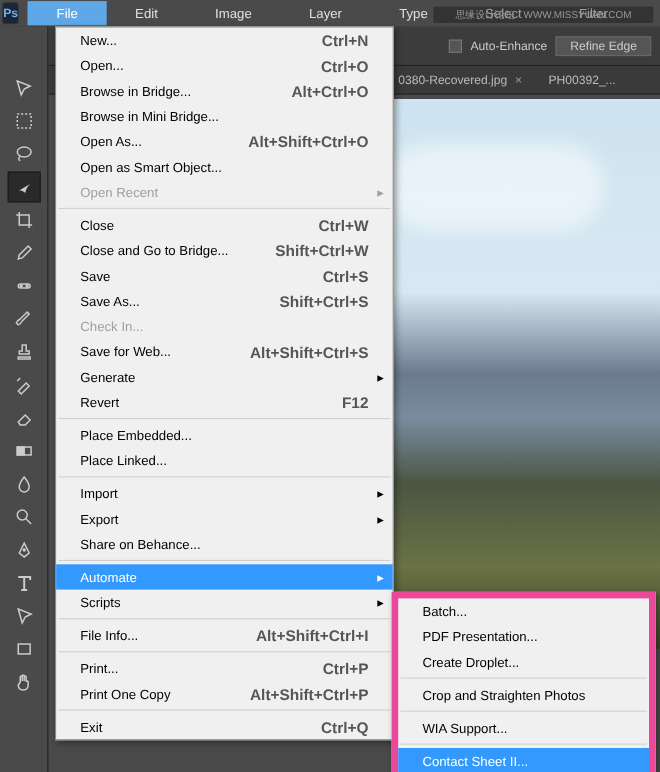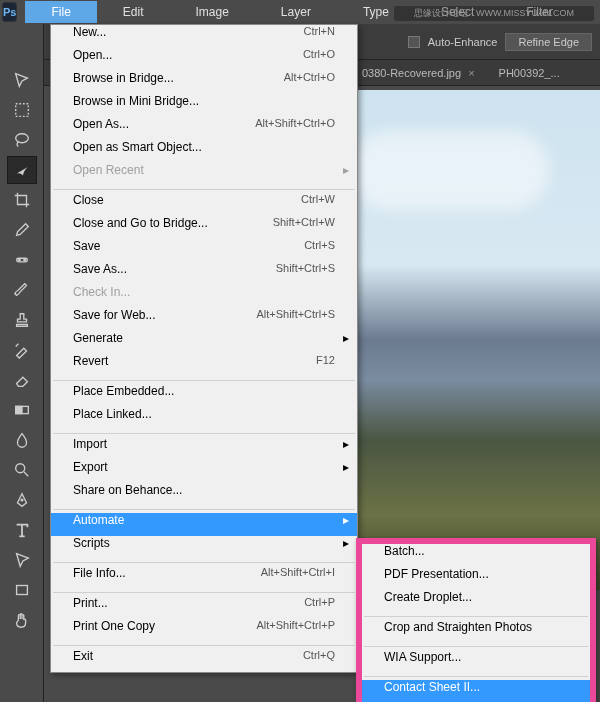--- a/index.html
+++ b/index.html
@@ -15,25 +15,25 @@
 .tab { padding: 4px 6px; }
 .tab-x { margin-left: 4px; color: #999; }
 .canvas { position: absolute; top: 90px; left: 330px; width: 280px; height: 500px; background: linear-gradient(to bottom, #cde3ef 0%, #d8e8f2 35%, #6b7a8f 50%, #7a8ca0 58%, #4a5642 70%, #6b7246 85%, #3a4228 100%); }
 .clouds { position: absolute; top: 40px; left: 20px; width: 200px; height: 80px; background: rgba(255,255,255,0.5); border-radius: 40px; filter: blur(8px); }
 .toolbar { position: absolute; top: 24px; left: 0; width: 44px; bottom: 0; background: #4a4a4a; border-right: 1px solid #222; padding-top: 40px; }
 .tool { width: 30px; height: 28px; margin: 2px auto; display: flex; align-items: center; justify-content: center; color: #ccc; }
 .tool svg { width: 18px; height: 18px; stroke: #ccc; fill: none; stroke-width: 1.5; }
 .tool.active { background: #2a2a2a; border: 1px solid #1a1a1a; }
 .tool.active svg { fill: #ccc; }
 .dropdown { position: absolute; top: 24px; left: 50px; width: 308px; background: #f0f0f0; border: 1px solid #888; box-shadow: 2px 2px 6px rgba(0,0,0,0.4); font-size: 12px; color: #000; }
-.dd-row { height: 23px; display: flex; padding: 0 22px 0 22px; cursor: default; position: relative; }
+.dd-row { height: 23px; display: flex; align-items: center; padding: 0 22px 0 22px; cursor: default; position: relative; }
 .dd-row.disabled { color: #a0a0a0; }
 .dd-row.highlight { background: #3399ff; color: #fff; }
 .dd-label { flex: 1; }
-.dd-shortcut { color: #555; font-size: 11px; }
+.dd-shortcut { color: #555; font-size: 14px; font-weight: bold; }
 .dd-arrow { position: absolute; right: 8px; }
 .dd-sep { height: 1px; background: #d0d0d0; margin: 3px 2px; }
 .submenu { position: absolute; top: 538px; left: 356px; width: 240px; background: #f0f0f0; border: 6px solid #ec4899; box-shadow: 2px 2px 6px rgba(0,0,0,0.4); font-size: 12px; color: #000; }
 .watermark { position: absolute; top: 6px; right: 6px; color: #999; font-size: 9px; background: rgba(0,0,0,0.3); padding: 1px 20px; border-radius: 2px; }
 </style>
 </head>
 <body>
 
 <div class="menubar">
   <div class="ps-logo">Ps</div>

